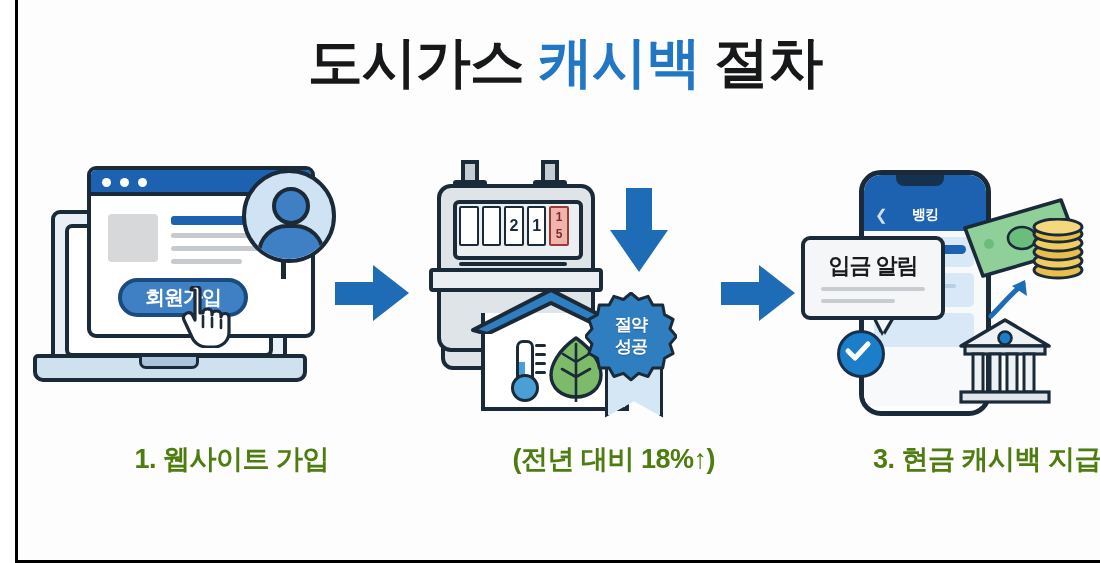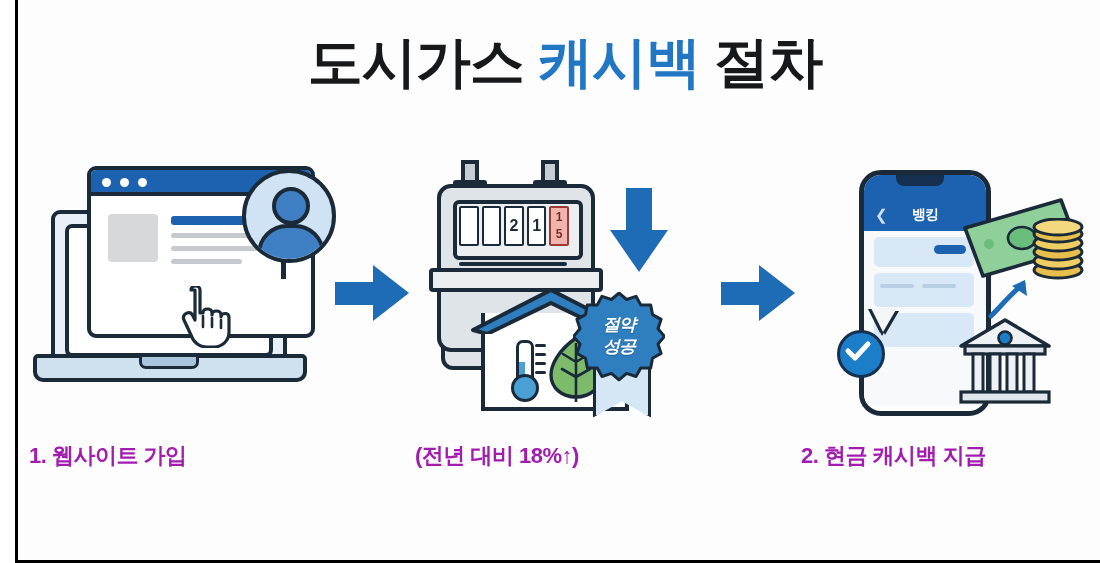--- a/index.html
+++ b/index.html
@@ -90,25 +90,25 @@
     left: 0;
     width: 100%;
     height: 110px;
     display: flex;
     align-items: flex-start;
     justify-content: center;
   }
   .caption {
     flex: 0 0 auto;
     width: 300px;
-    text-align: left;
-    font-size: 22px;
+    text-align: right;
+    font-size: 27px;
     font-weight: bold;
     line-height: 1.42;
-    color: #a21caf;
+    color: #4d7c0f;
     letter-spacing: -0.5px;
   }
   .caption .l2 { display: block; }
   .caption-spacer { flex: 0 0 auto; width: 86px; }
 
   
   .laptop-back {
     position: absolute; left: 22px; top: 52px;
     width: 228px; height: 150px;
     background: #e8eff7;
@@ -372,22 +372,22 @@
   }
   .thermo-ticks span {
     position: absolute; left: 0;
     width: 11px; height: 3px;
     background: #1b2a38;
     border-radius: 2px;
   }
   .leaf-svg { position: absolute; left: 134px; top: 178px; }
 
   .badge {
-    position: absolute; left: 158px; top: 134px;
-    width: 92px; height: 122px; font-style: italic;
+    position: absolute; left: 170px; top: 134px;
+    width: 92px; height: 122px;
   }
   .badge-ribbon {
     position: absolute; left: 20px; top: 52px;
     width: 52px; height: 68px;
     background: #d5e6f5;
     border: 3px solid #1b2a38;
     clip-path: polygon(0 0, 100% 0, 100% 100%, 50% 78%, 0 100%);
   }
   .badge-seal {
     position: absolute; left: 0; top: 0;
@@ -545,20 +545,21 @@
         <div class="browser-bar">
           <span class="browser-dot d1"></span>
           <span class="browser-dot d2"></span>
           <span class="browser-dot d3"></span>
         </div>
         <div class="thumb-box"></div>
         <div class="line line-blue"></div>
         <div class="line line-g1"></div>
         <div class="line line-g2"></div>
         <div class="line line-g3"></div>
+        <div class="signup-btn">회원가입</div>
       </div>
 
       <div class="laptop-base"></div>
       <div class="laptop-notch"></div>
 
       <div class="avatar-stem"></div>
       <div class="avatar-circle">
         <div class="avatar-head"></div>
         <div class="avatar-body"></div>
       </div>
@@ -671,20 +672,25 @@
         </div>
       </div>
 
       <div class="check-circle">
         <svg width="36" height="36" viewBox="0 0 36 36">
           <path d="M8 18 L15 25 L28 11" stroke="#ffffff" stroke-width="5" fill="none" stroke-linecap="round" stroke-linejoin="round"></path>
         </svg>
       </div>
 
       <div class="bubble-tail"></div>
+      <div class="bubble">
+        <div class="bubble-text">입금 알림</div>
+        <div class="bubble-line b1"></div>
+        <div class="bubble-line b2"></div>
+      </div>
 
       <svg class="money" viewBox="0 0 122 86">
         <path d="M4 30 L100 2 L118 50 L22 78 Z" fill="#8fd09a" stroke="#1b2a38" stroke-width="3.6" stroke-linejoin="round"></path>
         <ellipse cx="61" cy="40" rx="14" ry="11" fill="#6bbd7b" stroke="#1b2a38" stroke-width="2.6"></ellipse>
         <circle cx="28" cy="46" r="5" fill="#6bbd7b"></circle>
         <circle cx="95" cy="31" r="5" fill="#6bbd7b"></circle>
       </svg>
 
       <svg class="coins" viewBox="0 0 54 62">
         <g stroke="#1b2a38" stroke-width="3">
@@ -718,17 +724,17 @@
   <div class="captions">
     <div class="caption">
       <span>1. 웹사이트 가입</span>
     </div>
     <div class="caption-spacer"></div>
     <div class="caption">
       <span class="l2">(전년 대비 18%↑)</span>
     </div>
     <div class="caption-spacer"></div>
     <div class="caption">
-      <span>2. 현금 캐시백 지급</span>
+      <span>3. 현금 캐시백 지급</span>
     </div>
   </div>
 
 </div>
 
 </body></html>

